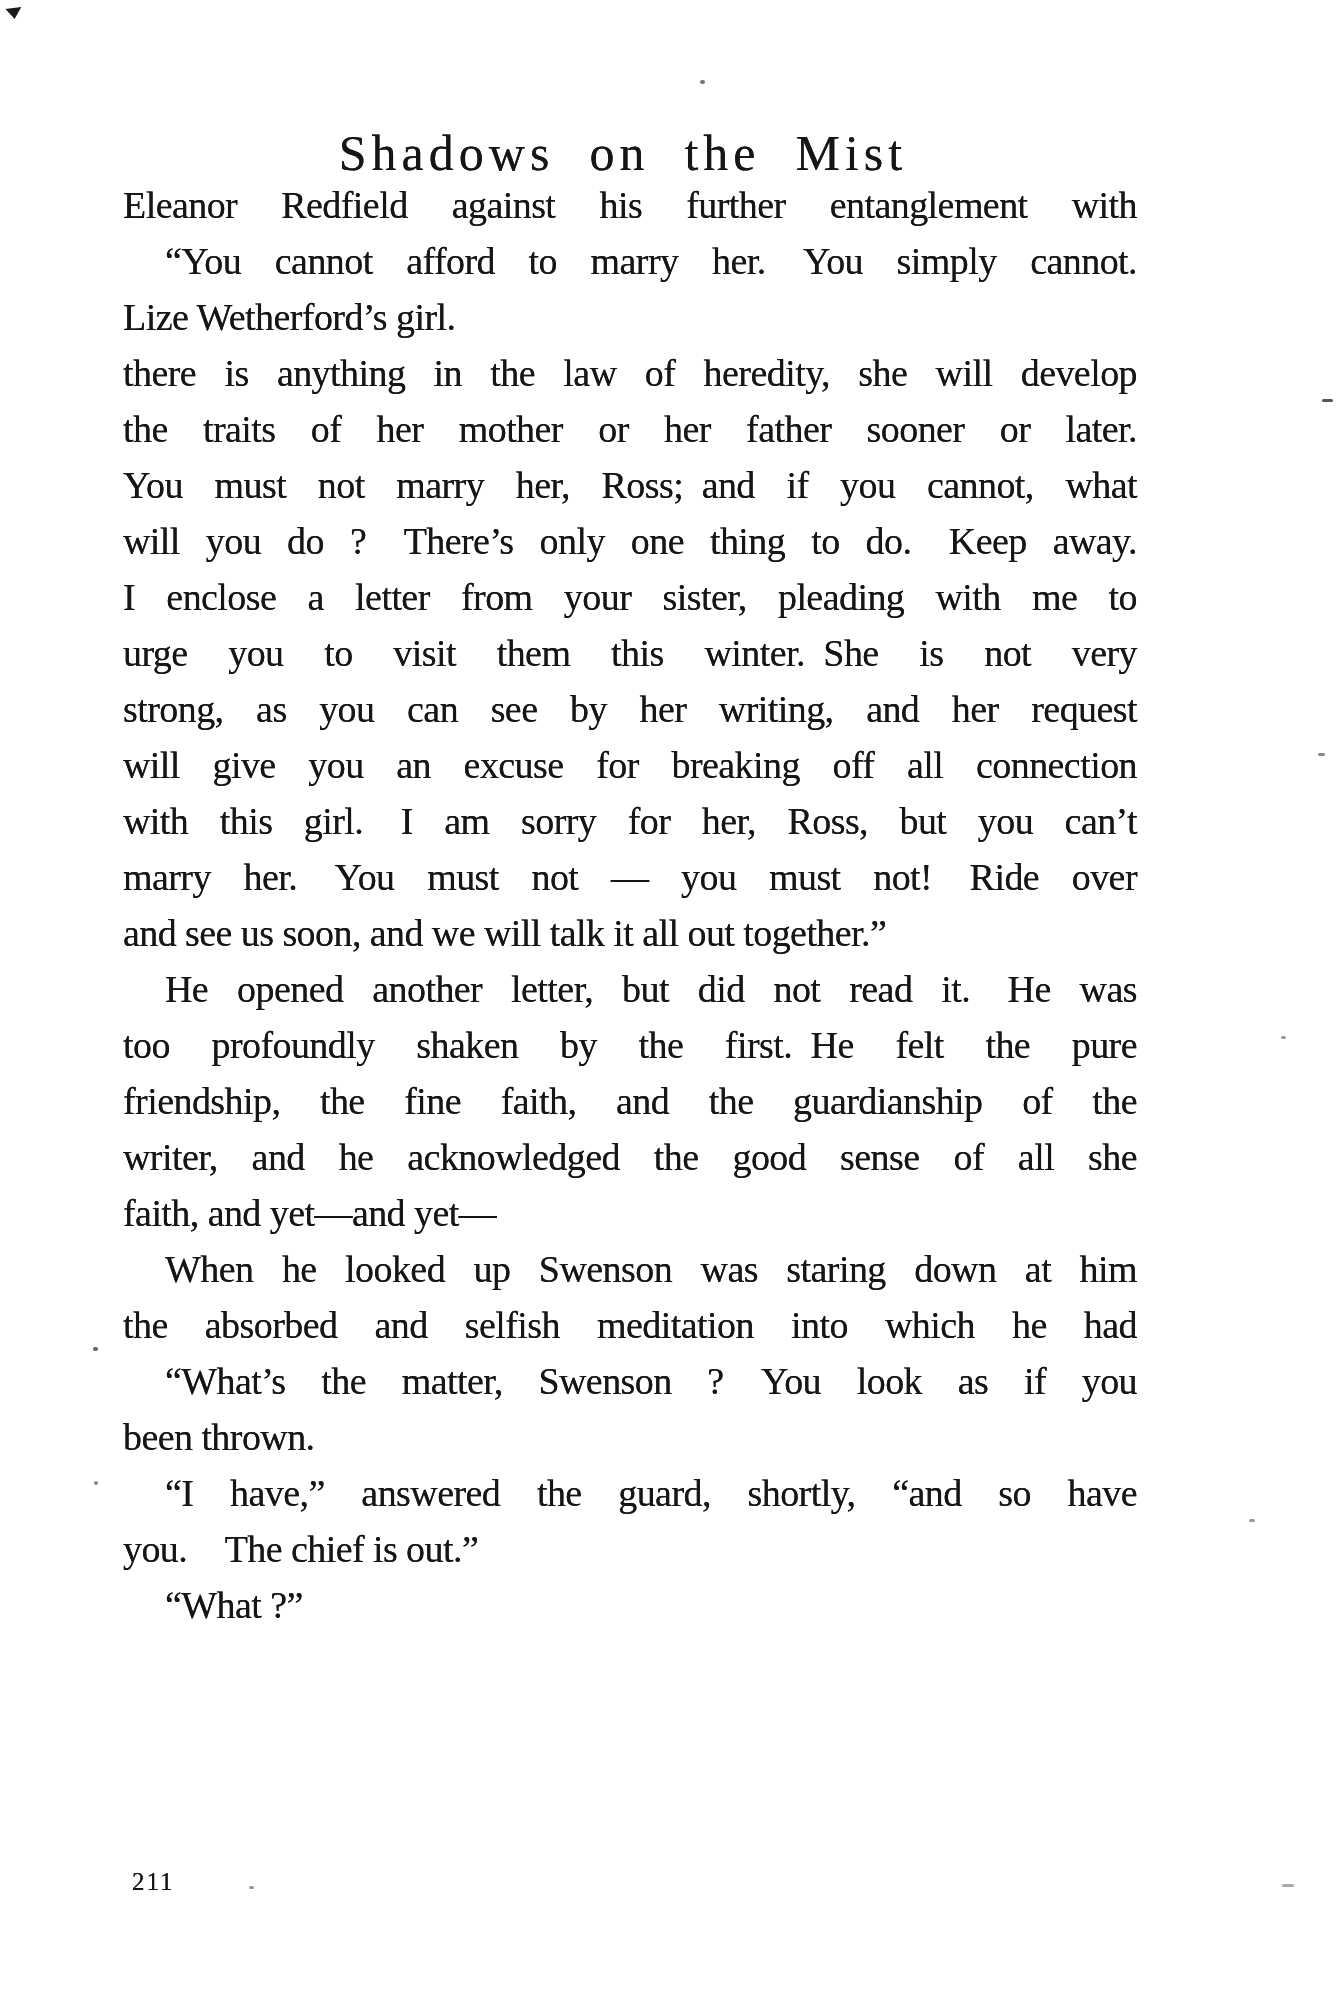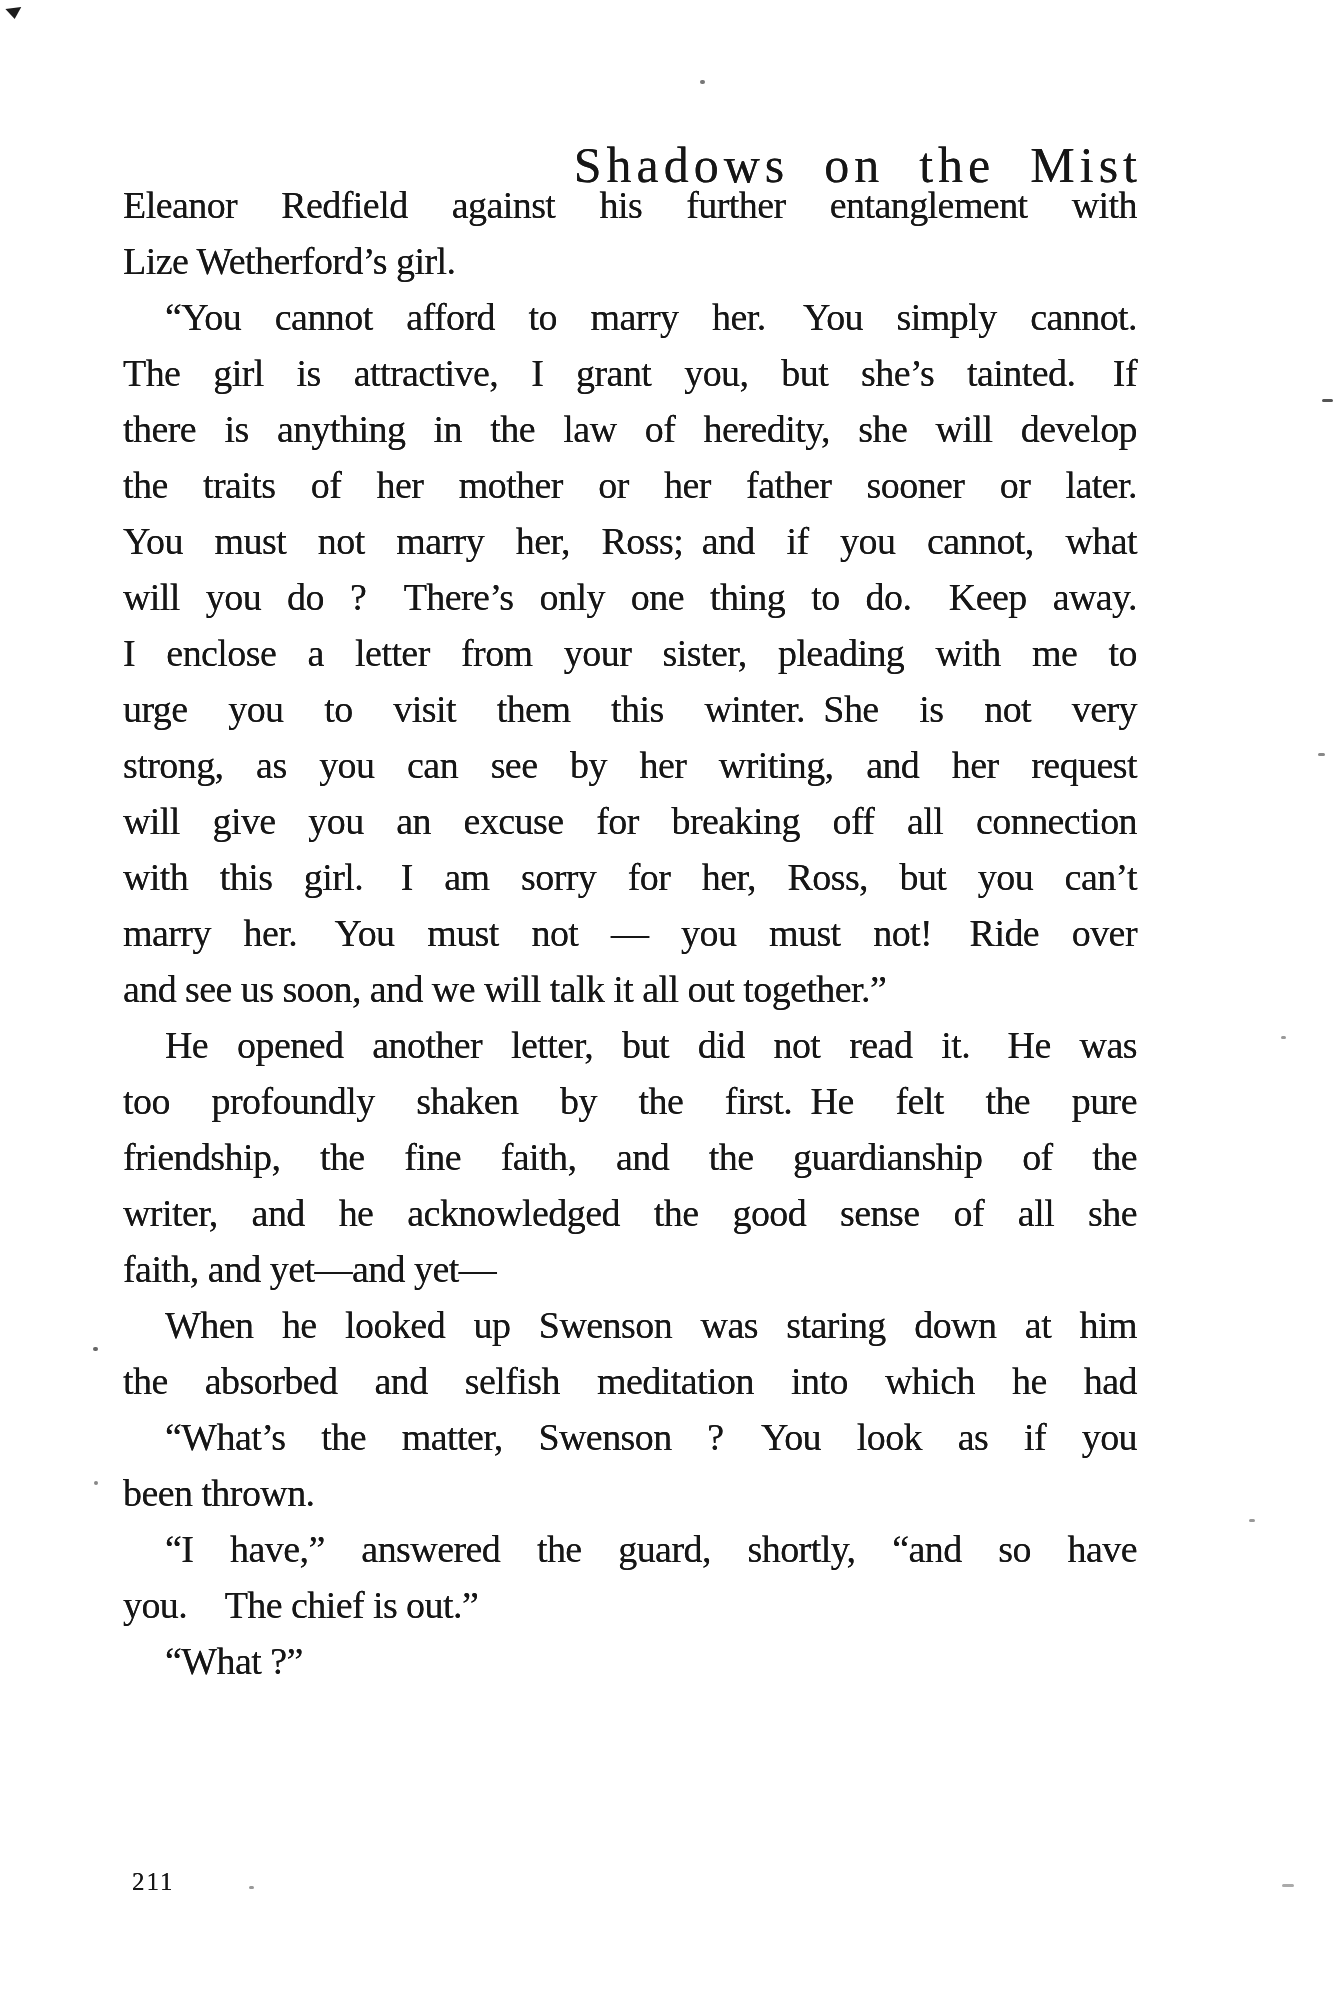--- a/index.html
+++ b/index.html
@@ -15,22 +15,22 @@
     overflow: hidden;
     font-family: "Liberation Serif", "DejaVu Serif", serif;
     color: #161616;
     text-shadow: 0 0 0.5px rgba(0,0,0,0.85);
   }
   .title {
     position: absolute;
     left: 116px;
     top: 124px;
     width: 1014px;
-    margin: 12px;
-    text-align: right;
+    margin: 0;
+    text-align: center;
     font-size: 50px;
     font-weight: 400;
     letter-spacing: 0.10em;
     word-spacing: 0.35em;
     white-space: nowrap;
   }
   .textblock {
     position: absolute;
     left: 123px;
     top: 177px;
@@ -79,23 +79,22 @@
 <body>
 
 <div class="page">
 
   <div class="corner-mark"></div>
 
   <h1 class="title">Shadows on the Mist</h1>
 
   <div class="textblock">
       <div class="line">Eleanor Redfield against his further entanglement with</div>
+      <div class="line indent">“You cannot afford to marry her. You simply cannot.</div>
       <div class="line last">Lize Wetherford’s girl.</div>
-      <div class="line indent">“You cannot afford to marry her. You simply cannot.</div>
-      <div class="line">The girl is attractive, I grant you, but she’s tainted. If</div>
       <div class="line">there is anything in the law of heredity, she will develop</div>
       <div class="line">the traits of her mother or her father sooner or later.</div>
       <div class="line">You must not marry her, Ross; and if you cannot, what</div>
       <div class="line">will you do ? There’s only one thing to do. Keep away.</div>
       <div class="line">I enclose a letter from your sister, pleading with me to</div>
       <div class="line">urge you to visit them this winter. She is not very</div>
       <div class="line">strong, as you can see by her writing, and her request</div>
       <div class="line">will give you an excuse for breaking off all connection</div>
       <div class="line">with this girl. I am sorry for her, Ross, but you can’t</div>
       <div class="line">marry her. You must not — you must not! Ride over</div>

